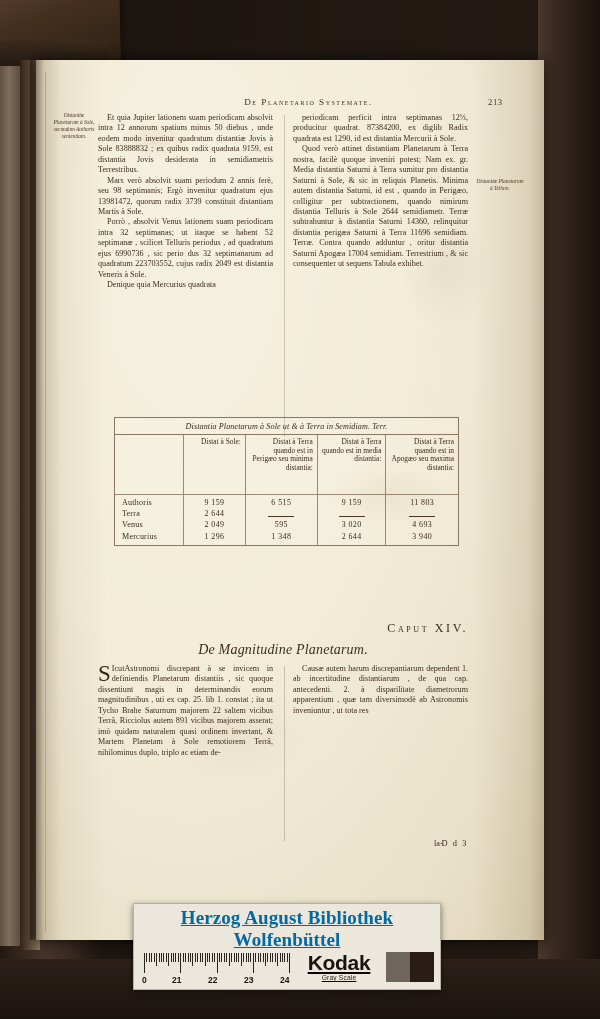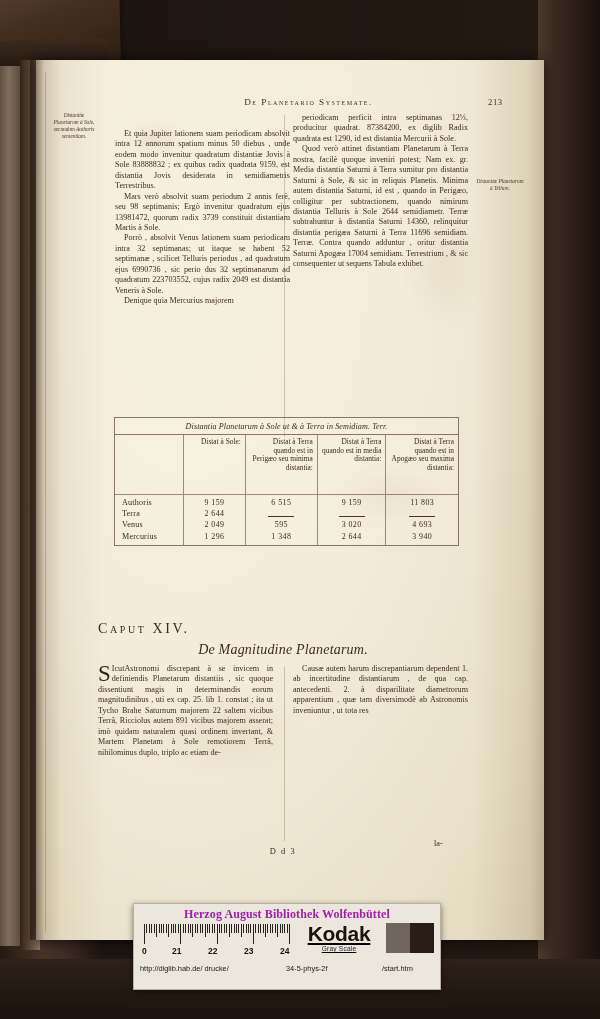--- a/index.html
+++ b/index.html
@@ -53,21 +53,21 @@
   .textblock{position:absolute;left:36px;top:60px;width:508px;height:880px;
     color:#3b2a1c;}
 
   .runhead{position:absolute;left:155px;top:37px;width:235px;text-align:center;
     font-size:9.2px;letter-spacing:1.5px;font-variant:small-caps;color:#40301f;}
   .folio{position:absolute;left:452px;top:37px;font-size:8.6px;letter-spacing:.6px;color:#40301f;}
 
   .colwrap{position:absolute;left:62px;top:53px;width:370px;}
   .col{width:175px;font-size:8.15px;line-height:1.28;text-align:justify;
        -webkit-hyphens:none;hyphens:none;color:#3e2c1d;}
-  .col.left{position:absolute;left:0;top:16px;margin-left:17px;}
+  .col.left{position:absolute;left:0;top:0;}
   .col.right{position:absolute;left:195px;top:0;}
   .col p{margin:0 0 0 0;text-indent:9px;}
   .rule-v{position:absolute;left:186px;top:2px;width:1px;height:322px;
     background:rgba(110,88,60,.30);}
 
   .marg{position:absolute;font-size:5.3px;line-height:1.3;font-style:italic;
     color:#4a3725;text-align:center;}
   .marg.l{left:16px;top:52px;width:44px;}
   .marg.r{left:440px;top:118px;width:48px;}
 
@@ -85,45 +85,45 @@
   thead tr{border-bottom:1px solid rgba(95,72,48,.6);}
   tbody td{padding:1.1px 6px;font-size:7.9px;letter-spacing:.45px;}
   td.name{text-align:left;padding-left:7px;letter-spacing:.2px;font-size:8.1px;}
   td.num{text-align:center;}
   .dash{display:inline-block;width:26px;height:1.4px;background:#4a3621;
     vertical-align:middle;margin-top:4px;}
   tbody tr:first-child td{padding-top:3px;}
   tbody tr:last-child td{padding-bottom:4px;}
 
   
-  .caput{position:absolute;left:62px;top:561px;width:370px;text-align:left;
-    font-size:14px;letter-spacing:2.6px;font-variant:small-caps;color:#3e2c1d;}
+  .caput{position:absolute;left:62px;top:561px;width:370px;text-align:right;
+    font-size:12px;letter-spacing:2.6px;font-variant:small-caps;color:#3e2c1d;}
   .chaptitle{position:absolute;left:62px;top:582px;width:370px;text-align:center;
     font-size:14px;font-style:italic;color:#3e2c1d;letter-spacing:.2px;}
 
   .colwrap2{position:absolute;left:62px;top:604px;width:370px;}
   .col2{width:175px;font-size:8.15px;line-height:1.285;text-align:justify;color:#3e2c1d;}
   .col2.left{position:absolute;left:0;top:0;}
   .col2.right{position:absolute;left:195px;top:0;}
   .col2 p{margin:0;text-indent:9px;}
   .col2 p.noind{text-indent:0;}
   .rule-v2{position:absolute;left:186px;top:2px;width:1px;height:175px;
     background:rgba(110,88,60,.30);}
   .dropcap{float:left;font-size:23px;line-height:17px;margin:1px 1px 0 0;
     font-family:"Liberation Serif",serif;color:#34251a;}
-  .sig{position:absolute;left:62px;top:779px;width:370px;text-align:center;
-    font-size:8.4px;letter-spacing:1.6px;margin-top:8px;}
+  .sig{position:absolute;left:62px;top:779px;width:370px;text-align:right;
+    font-size:8.4px;letter-spacing:1.6px;}
   .catch{position:absolute;left:398px;top:779px;font-size:8.2px;}
 
   
   .target{position:absolute;left:133px;top:903px;width:306px;height:85px;
     background:#ece7dd;border:1px solid #b9b0a2;
     box-shadow:0 2px 6px rgba(0,0,0,.5);}
   .target-title{text-align:center;font-family:"Liberation Serif",serif;font-weight:bold;
-    font-size:12px;color:#a21caf;padding-top:3px;letter-spacing:.1px;}
+    font-size:19px;color:#0369a1;padding-top:3px;letter-spacing:.1px;text-decoration:underline;}
   .trow{position:relative;height:42px;}
   .ruler{position:absolute;left:6px;top:2px;width:150px;height:40px;}
   .ruler .bar{position:absolute;left:0;top:0;width:150px;height:22px;}
   .tick{position:absolute;top:0;width:1px;background:#2a2420;}
   .rlabels{position:absolute;top:22px;left:0;width:150px;height:14px;
     font-family:"Liberation Sans",sans-serif;font-size:8.5px;color:#17130f;font-weight:bold;}
   .rlabels span{position:absolute;top:0;}
   .kodak{position:absolute;left:165px;top:0px;width:80px;text-align:center;text-decoration:underline;}
   .kodak .k{font-family:"Liberation Sans",sans-serif;font-weight:bold;font-size:21px;
     color:#17130f;letter-spacing:-.3px;line-height:24px;}
@@ -170,21 +170,21 @@
     <div class="marg l">Distantiæ Planetarum à Sole, secundum Authoris sententiam.</div>
     <div class="marg r">Distantiæ Planetarum à Tellure.</div>
 
     <div class="colwrap">
       <div class="rule-v"></div>
 
       <div class="col left">
         <p>Et quia Jupiter lationem suam periodicam absolvit intra 12 annorum spatium minus 50 diebus , unde eodem modo invenitur quadratum distantiæ Jovis à Sole 83888832 ; ex quibus radix quadrata 9159, est distantia Jovis desiderata in semidiametris Terrestribus.</p>
         <p>Mars verò absolvit suam periodum 2 annis ferè, seu 98 septimanis; Ergò invenitur quadratum ejus 13981472, quorum radix 3739 constituit distantiam Martis à Sole.</p>
         <p>Porrò , absolvit Venus lationem suam periodicam intra 32 septimanas; ut itaque se habent 52 septimanæ , scilicet Telluris periodus , ad quadratum ejus 6990736 , sic perio dus 32 septimanarum ad quadratum 223703552, cujus radix 2049 est distantia Veneris à Sole.</p>
-        <p>Denique quia Mercurius majorem</p>
+        <p>Denique quia Mercurius quadrata</p>
       </div>
 
       <div class="col right">
         <p>periodicam perficit intra septimanas 12⅓, producitur quadrat. 87384200, ex diglib Radix quadrata est 1290, id est distantia Mercurii à Sole.</p>
         <p>Quod verò attinet distantiam Planetarum à Terra nostra, facilè quoque inveniri potest; Nam ex. gr. Media distantia Saturni à Terra sumitur pro distantia Saturni à Sole, &amp; sic in reliquis Planetis. Minima autem distantia Saturni, id est , quando in Perigæo, colligitur per subtractionem, quando nimirum distantia Telluris à Sole 2644 semidiametr. Terræ subtrahuntur à distantia Saturni 14360, relinquitur distantia perigæa Saturni à Terra 11696 semidiam. Terræ. Contra quando adduntur , oritur distantia Saturni Apogæa 17004 semidiam. Terrestrium , &amp; sic consequenter ut sequens Tabula exhibet.</p>
       </div>
     </div>
 
     <div class="tbl">
       <div class="tbl-cap">Distantia Planetarum à Sole ut &amp; à Terra in Semidiam. Terr.</div>

